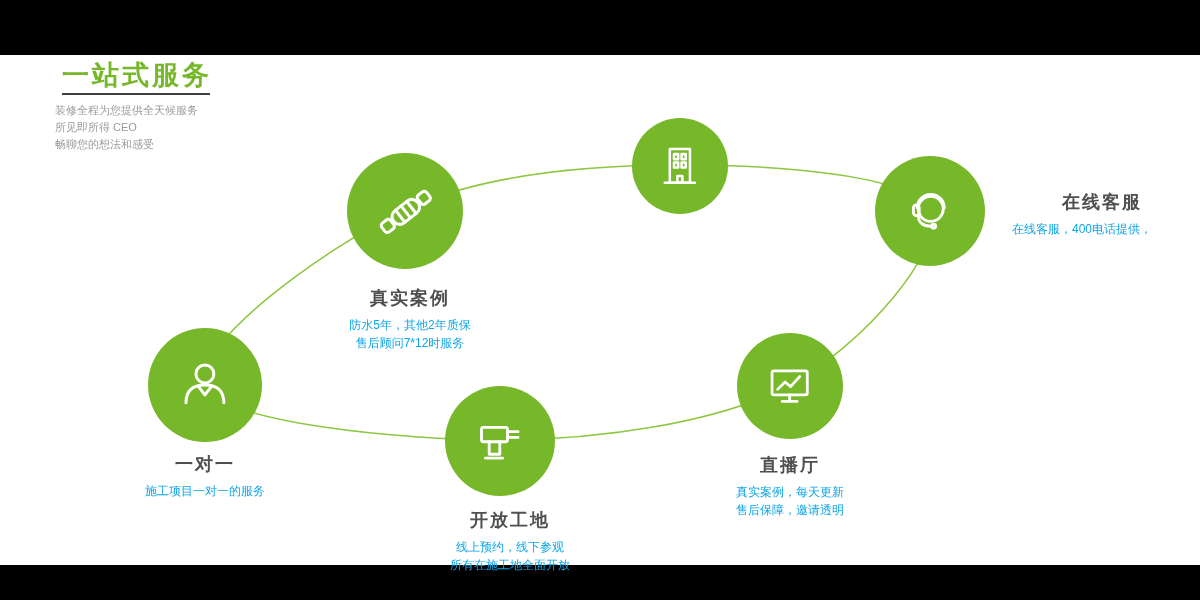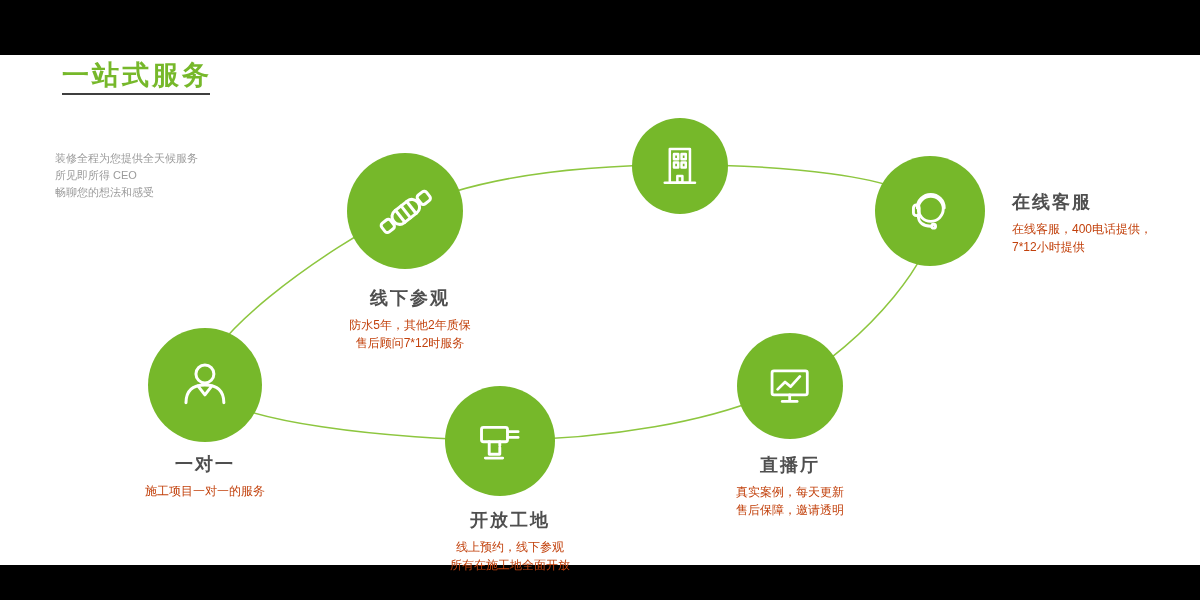--- a/index.html
+++ b/index.html
@@ -8,33 +8,33 @@
     font-family:"Liberation Sans","DejaVu Sans",sans-serif;
     background:#000;
   }
   #panel{position:absolute;left:0;top:55px;width:1200px;height:510px;background:#fff;}
   .abs{position:absolute;}
   #title{
     left:62px;top:57px;font-size:27px;font-weight:bold;color:var(--green);
     letter-spacing:3px;
   }
   #title-underline{left:62px;top:93px;width:148px;height:2px;background:#3f3f3f;}
-  #subtitle{left:55px;top:102px;font-size:11px;color:#9b9b9b;line-height:17px;margin-top:48px;}
+  #subtitle{left:55px;top:102px;font-size:11px;color:#9b9b9b;line-height:17px;}
   #subtitle span{display:block;}
   .curve{position:absolute;left:0;top:0;}
   .circle{
     position:absolute;border-radius:50%;background:var(--green);
     display:flex;align-items:center;justify-content:center;
   }
   .circle svg{width:56%;height:56%;}
   .circle svg *{stroke:#fff;fill:none;stroke-width:3;stroke-linecap:round;stroke-linejoin:round;}
   .label{position:absolute;}
   .label.center{text-align:center;}
-  .ntitle{font-size:18px;font-weight:bold;color:#4f4f4f;letter-spacing:2px;margin-bottom:6px;}
-  .ndesc{font-size:12px;color:#c2410c;line-height:18px;}
+  .ntitle{font-size:18px;font-weight:bold;color:#4f4f4f;letter-spacing:2px;margin-bottom:6px;text-align:center;}
+  .ndesc{font-size:12px;color:#0ea5e9;line-height:18px;}
   .ndesc span{display:block;}
 </style>
 </head>
 <body>
 
 <div id="stage">
   <div id="panel"></div>
 
   <svg class="curve" width="1200" height="600">
     <path d="M205 385
@@ -115,33 +115,32 @@
   </div>
 
   <div class="label center" style="left:85px;top:452px;width:240px">
     <div class="ntitle">一对一</div>
     <div class="ndesc">
       <span>施工项目一对一的服务</span>
     </div>
   </div>
 
   <div class="label center" style="left:290px;top:286px;width:240px">
-    <div class="ntitle">线下参观</div>
+    <div class="ntitle">真实案例</div>
     <div class="ndesc">
       <span>防水5年，其他2年质保</span>
       <span>售后顾问7*12时服务</span>
     </div>
   </div>
 
 
   <div class="label" style="left:1012px;top:190px;width:180px">
     <div class="ntitle">在线客服</div>
     <div class="ndesc">
       <span>在线客服，400电话提供，</span>
-      <span>7*12小时提供</span>
     </div>
   </div>
 
   <div class="label center" style="left:670px;top:453px;width:240px">
     <div class="ntitle">直播厅</div>
     <div class="ndesc">
       <span>真实案例，每天更新</span>
       <span>售后保障，邀请透明</span>
     </div>
   </div>

